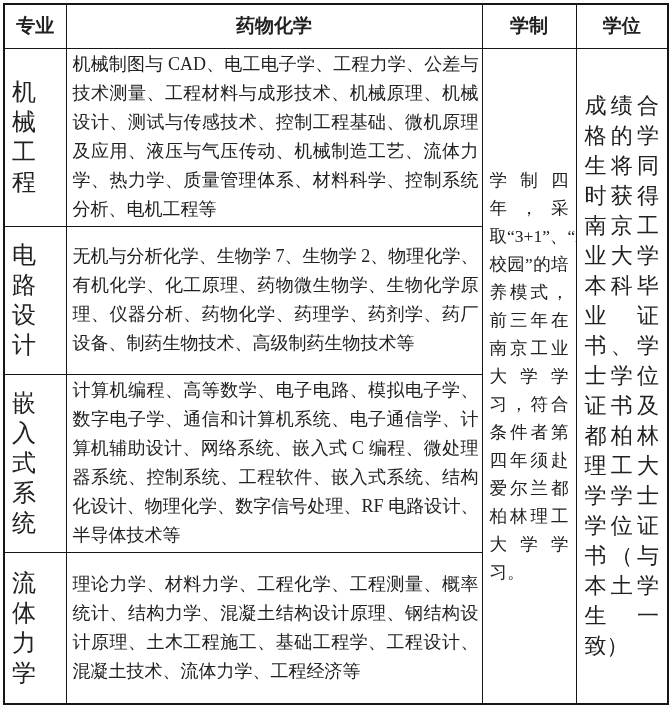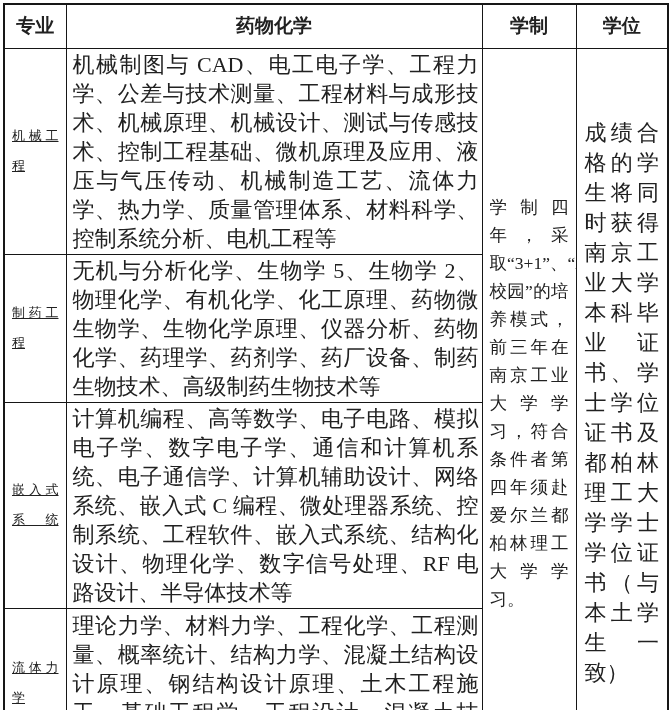--- a/index.html
+++ b/index.html
@@ -33,29 +33,28 @@
     font-weight: bold;
     text-align: center;
     padding: 6px;
   }
   tr.header-row   { height: 44px; }
   tr.row-mech     { height: 177px; }
   tr.row-pharma   { height: 147px; }
   tr.row-elec     { height: 171px; }
   tr.row-civil    { height: 151px; }
   td.major-cell {
-    font-size: 13px;
+    font-size: 24px;
     line-height: 30px;
     text-align: justify;
     text-align-last: justify;
     padding: 0 7px;
-    text-decoration: underline;
   }
   td.courses-cell {
-    font-size: 22px;
+    font-size: 18px;
     line-height: 29px;
     text-align: justify;
     padding: 1px 3px 1px 6px;
     vertical-align: middle;
     margin-top: 25px;
   }
   td.duration-cell {
     font-size: 17.5px;
     line-height: 28px;
     text-align: justify;
@@ -85,22 +84,22 @@
       <th class="hdr">学制</th>
       <th class="hdr">学位</th>
     </tr>
     <tr class="row-mech">
       <td class="major-cell">机械工程</td>
       <td class="courses-cell">机械制图与 CAD、电工电子学、工程力学、公差与技术测量、工程材料与成形技术、机械原理、机械设计、测试与传感技术、控制工程基础、微机原理及应用、液压与气压传动、机械制造工艺、流体力学、热力学、质量管理体系、材料科学、控制系统分析、电机工程等</td>
       <td class="duration-cell" rowspan="4">学制四年，采取“3+1”、“双校园”的培养模式，前三年在南京工业大学学习，符合条件者第四年须赴爱尔兰都柏林理工大学学习。</td>
       <td class="degree-cell" rowspan="4">成绩合格的学生将同时获得南京工业大学本科毕业证书、学士学位证书及都柏林理工大学学士学位证书（与本土学生一致）</td>
     </tr>
     <tr class="row-pharma">
-      <td class="major-cell">制药工程</td>
-      <td class="courses-cell">无机与分析化学、生物学 5、生物学 2、物理化学、有机化学、化工原理、药物微生物学、生物化学原理、仪器分析、药物化学、药理学、药剂学、药厂设备、制药生物技术、高级制药生物技术等</td>
+      <td class="major-cell">电路设计</td>
+      <td class="courses-cell">无机与分析化学、生物学 7、生物学 2、物理化学、有机化学、化工原理、药物微生物学、生物化学原理、仪器分析、药物化学、药理学、药剂学、药厂设备、制药生物技术、高级制药生物技术等</td>
     </tr>
     <tr class="row-elec">
       <td class="major-cell">嵌入式系统</td>
       <td class="courses-cell">计算机编程、高等数学、电子电路、模拟电子学、数字电子学、通信和计算机系统、电子通信学、计算机辅助设计、网络系统、嵌入式 C 编程、微处理器系统、控制系统、工程软件、嵌入式系统、结构化设计、物理化学、数字信号处理、RF 电路设计、半导体技术等</td>
     </tr>
     <tr class="row-civil">
       <td class="major-cell">流体力学</td>
       <td class="courses-cell">理论力学、材料力学、工程化学、工程测量、概率统计、结构力学、混凝土结构设计原理、钢结构设计原理、土木工程施工、基础工程学、工程设计、混凝土技术、流体力学、工程经济等</td>
     </tr>
   </tbody>

